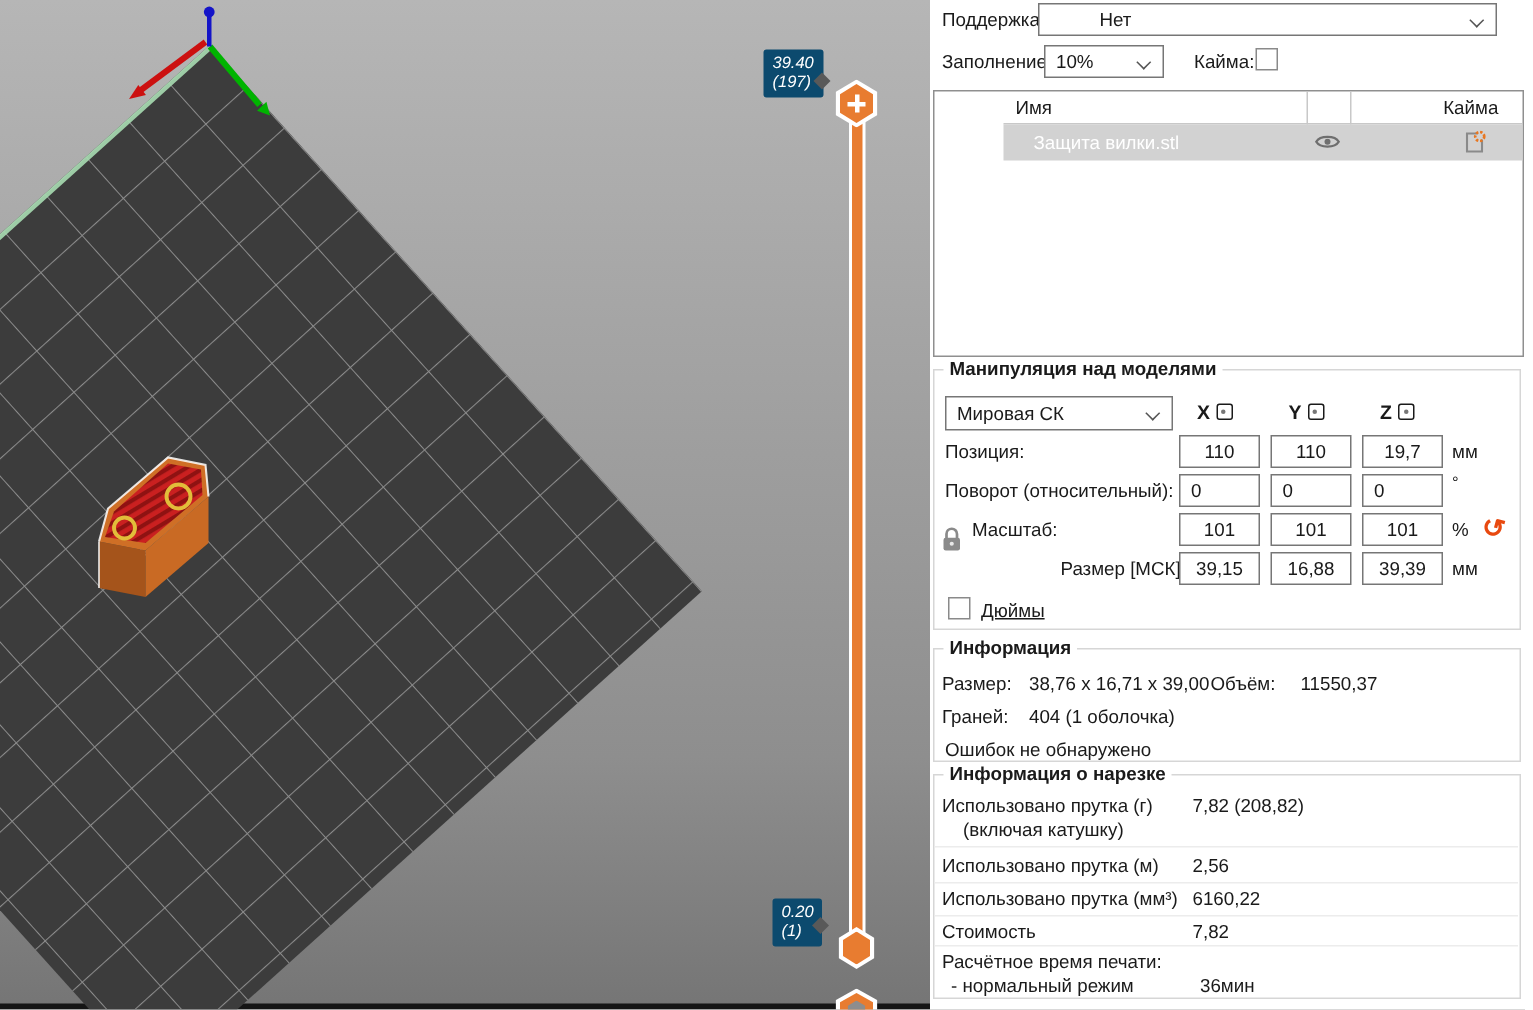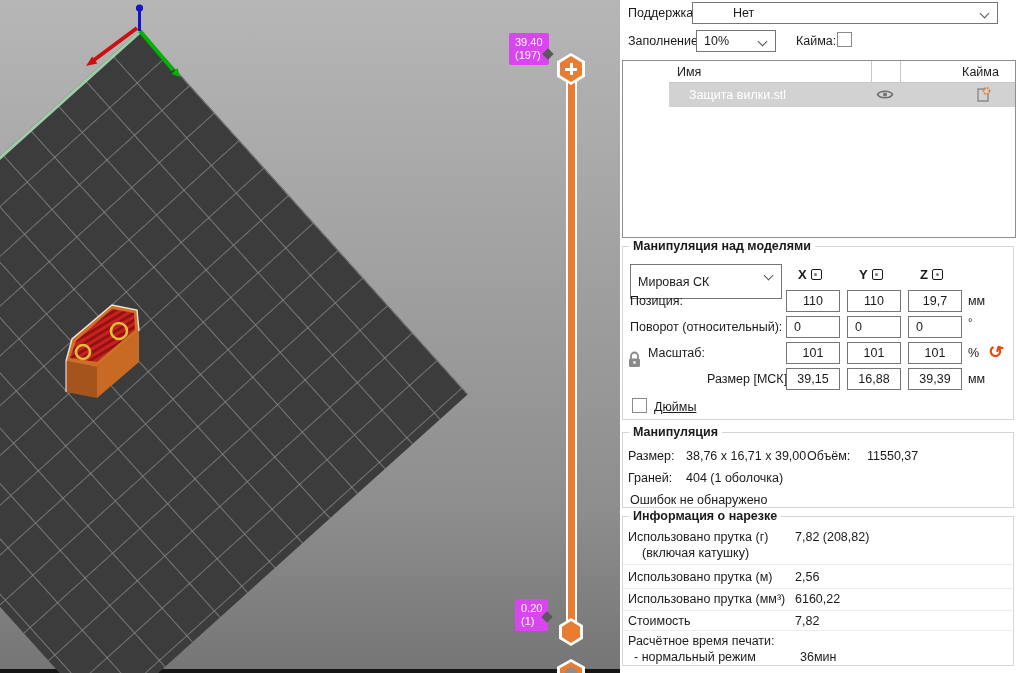--- a/index.html
+++ b/index.html
@@ -18,22 +18,22 @@
   .handle-top { position:absolute; left:557px; top:53px; width:28px; height:32px; background:#fff; z-index:4; }
   .handle-top .inner { position:absolute; left:3px; top:3px; width:22px; height:26px; background:#e87c30; }
   .plus-h { position:absolute; left:8px; top:14.5px; width:12px; height:3px; background:#fff; z-index:5; }
   .plus-v { position:absolute; left:12.5px; top:10px; width:3px; height:12px; background:#fff; z-index:5; }
   .handle-bottom { position:absolute; left:559px; top:618px; width:24px; height:28px; background:#fff; z-index:4; }
   .handle-bottom .inner { position:absolute; left:3px; top:3px; width:18px; height:22px; background:#e87c30; }
   .hex-partial { position:absolute; left:557px; top:659px; width:28px; height:30px; background:#fff; z-index:4; }
   .hex-partial .ring { position:absolute; left:3px; top:3px; width:22px; height:24px; background:#e87c30; }
   .hex-partial .hole { position:absolute; left:8px; top:8px; width:12px; height:14px; background:#8d8d8d; }
 
-  .tip { position:absolute; background:#d946ef; color:#fff; font-size:11px; line-height:13px;
-         padding:3px 6px 3px 6px; border-radius:2px; z-index:3; }
+  .tip { position:absolute; background:#0c4a6e; color:#fff; font-size:11px; line-height:13px;
+         padding:3px 6px 3px 6px; border-radius:2px; z-index:3;font-style:italic; }
   .tip .tail { position:absolute; right:-3px; width:8px; height:8px; background:#595959; transform:rotate(45deg); }
   .tip-top { left:509px; top:33px; } .tip-top .tail { top:17px; }
   .tip-bottom { left:515px; top:599px; } .tip-bottom .tail { top:14px; }
 
   
   .panel { position:absolute; left:620px; top:0; width:402px; height:673px; background:#fff; }
   .lbl { position:absolute; white-space:nowrap; }
   .val { position:absolute; white-space:nowrap; }
 
   .selectbox { position:absolute; background:#fff; border:1px solid #767676; display:flex;
@@ -184,21 +184,21 @@
             <path d="M10 2 H3 V14 H13 V6" fill="none" stroke="#8a8a8a" stroke-width="1.4"></path>
             <circle cx="11.5" cy="4" r="3" fill="none" stroke="#e87722" stroke-width="1.8" stroke-dasharray="1.6 1.2"></circle>
           </svg>
         </span>
       </div>
     </div>
 
     <div class="groupbox" style="left:2px; top:246px; width:392px; height:174px;">
       <span class="legend">Манипуляция над моделями</span>
     </div>
-    <div class="selectbox" style="left:10px; top:264px; width:152px; height:35px;">
+    <div class="selectbox" style="left:10px; top:264px; width:152px; height:23px;">
       <span>Мировая СК</span>
       <span class="chev"></span>
     </div>
     <div class="axis-hdr" style="left:178px; top:267px;">
       <span>X</span>
         <span class="axis-icon"></span>
     </div>
     <div class="axis-hdr" style="left:239px; top:267px;">
       <span>Y</span>
         <span class="axis-icon"></span>
@@ -238,21 +238,21 @@
     <div class="lbl" style="left:44px; top:372px;margin-left:43px;">Размер [МСК]:</div>
     <input class="field" style="left: 166px; top: 368px;" value="39,15">
     <input class="field" style="left: 227px; top: 368px;" value="16,88">
     <input class="field" style="left: 288px; top: 368px;" value="39,39">
     <div class="lbl" style="left:348px; top:372px;">мм</div>
 
     <div class="checkbox" style="left:12px; top:398px;"></div>
     <div class="lbl" style="left:34px; top:400px;text-decoration:underline;">Дюймы</div>
 
     <div class="groupbox" style="left:2px; top:432px; width:392px; height:76px;">
-      <span class="legend">Манипуляция</span>
+      <span class="legend">Информация</span>
     </div>
     <div class="lbl" style="left:8px; top:449px;">Размер:</div>
     <div class="val" style="left:66px; top:449px;">38,76 x 16,71 x 39,00</div>
     <div class="lbl" style="left:187px; top:449px;">Объём:</div>
     <div class="val" style="left:247px; top:449px;">11550,37</div>
     <div class="lbl" style="left:8px; top:471px;">Граней:</div>
     <div class="val" style="left:66px; top:471px;">404 (1 оболочка)</div>
     <div class="lbl" style="left:10px; top:493px;">Ошибок не обнаружено</div>
 
     <div class="groupbox" style="left:2px; top:516px; width:392px; height:150px;">

